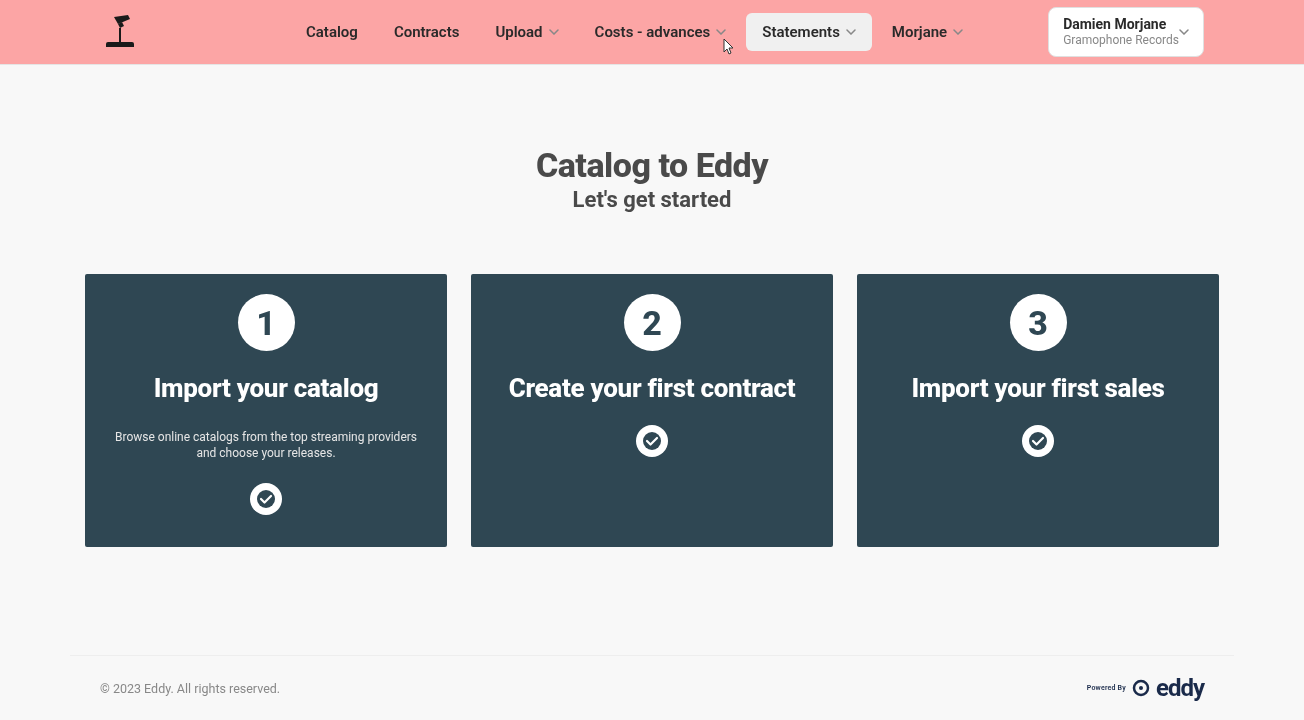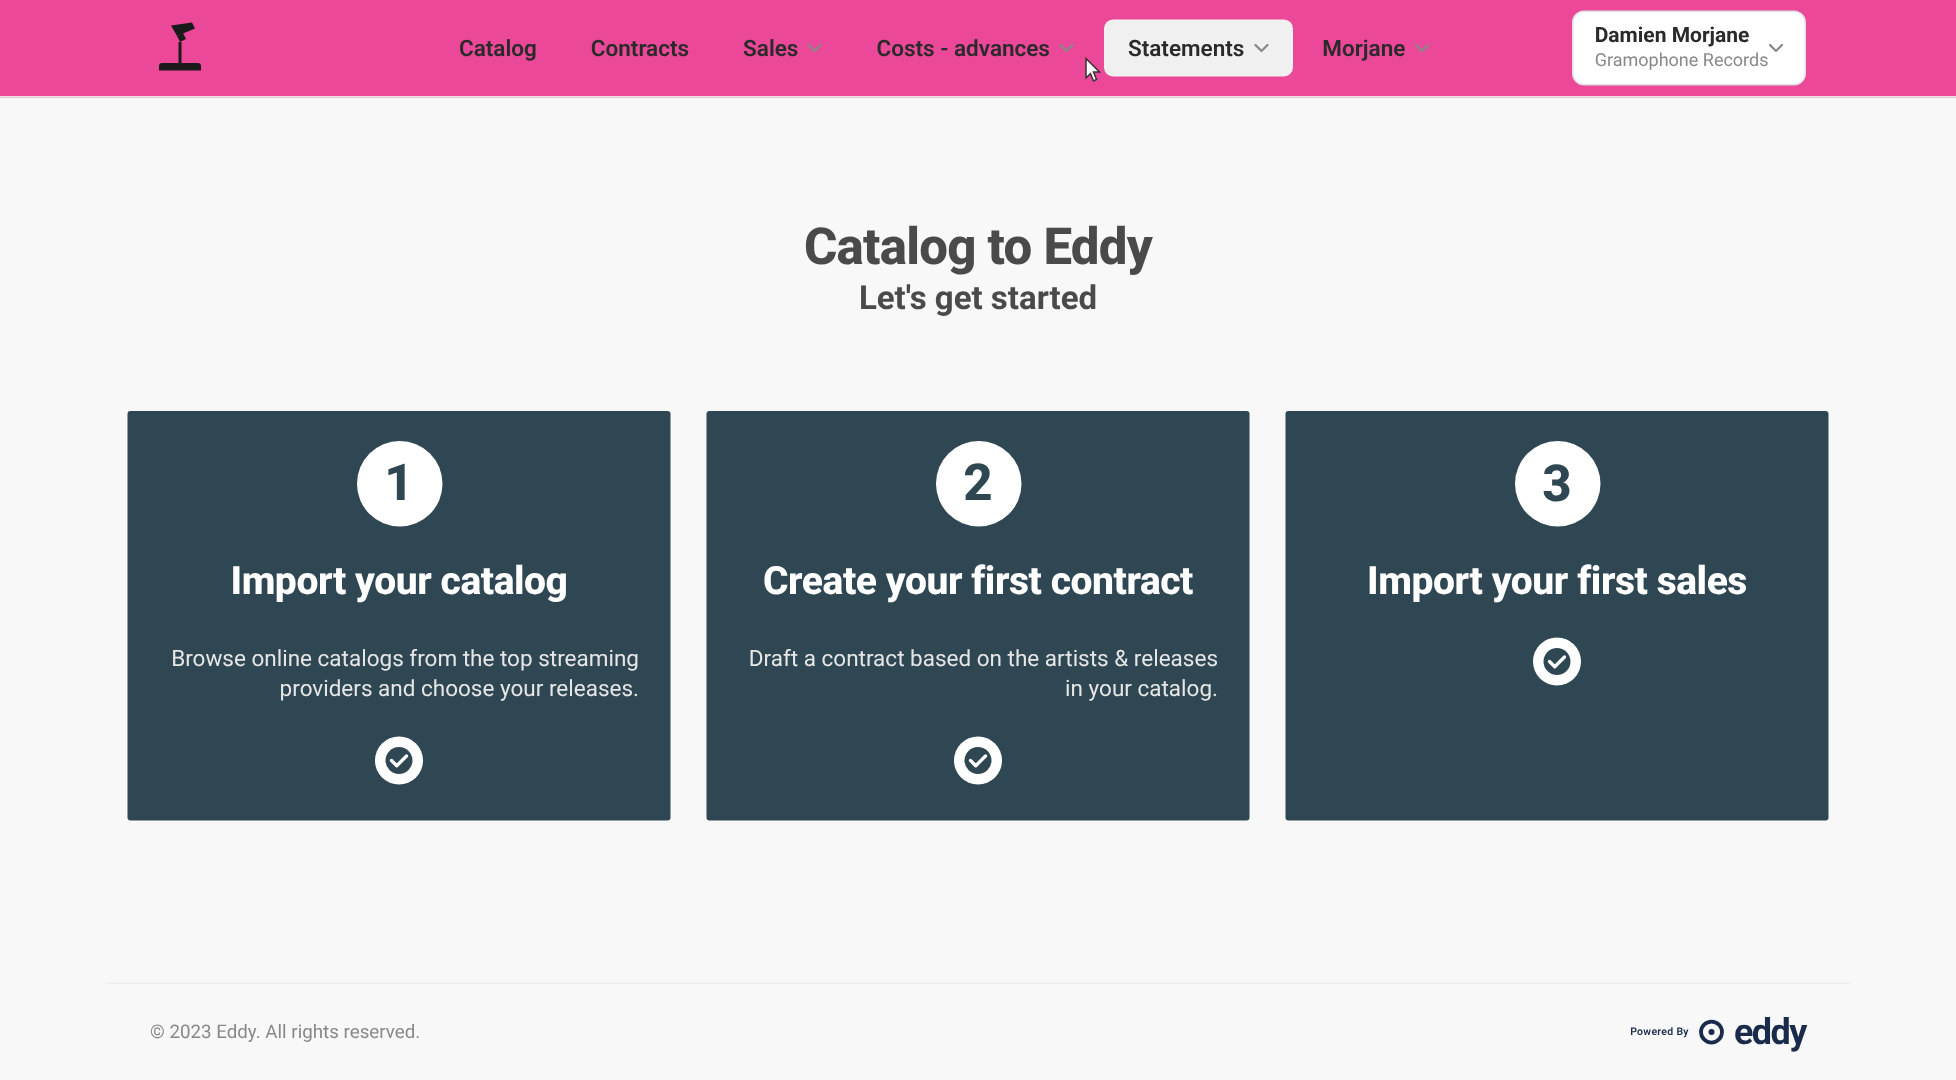--- a/index.html
+++ b/index.html
@@ -6,21 +6,21 @@
   body {
     font-family: -apple-system, BlinkMacSystemFont, "Segoe UI", Roboto, "Helvetica Neue", Arial, sans-serif;
     background: #f8f8f8;
     color: #333;
     width: 1304px;
     height: 720px;
     overflow: hidden;
   }
   .header {
     height: 65px;
-    background: #ec4899;
+    background: #fca5a5;
     border-bottom: 1px solid #e5e5e5;
     display: flex;
     align-items: center;
     padding: 0 100px 0 100px;
     position: relative;
   }
   .logo {
     width: 40px;
     height: 40px;
     display: flex;
@@ -124,26 +124,25 @@
     align-items: center;
     justify-content: center;
   }
   .card-title {
     font-size: 26px;
     font-weight: 800;
     margin-top: 22px;
     letter-spacing: -0.3px;
   }
   .card-desc {
-    font-size: 15px;
+    font-size: 12px;
     line-height: 1.35;
     margin-top: 26px;
     max-width: 320px;
     color: #e6e6e6;
-    text-align: right;
   }
   .check-badge {
     margin-top: 22px;
     width: 32px;
     height: 32px;
     border-radius: 50%;
     background: #fff;
     display: flex;
     align-items: center;
     justify-content: center;
@@ -207,21 +206,21 @@
   </div>
 
   <nav class="nav">
     <div class="nav-item">
       <span>Catalog</span>
     </div>
     <div class="nav-item">
       <span>Contracts</span>
     </div>
     <div class="nav-item">
-      <span>Sales</span>
+      <span>Upload</span>
       <span class="chevron">
         <svg width="10" height="6" viewBox="0 0 10 6">
             <path d="M1 1 L5 5 L9 1" stroke="#888" stroke-width="1.5" fill="none" stroke-linecap="round"></path>
           </svg>
       </span>
     </div>
     <div class="nav-item">
       <span>Costs - advances</span>
       <span class="chevron">
         <svg width="10" height="6" viewBox="0 0 10 6">
@@ -280,21 +279,20 @@
         <svg width="20" height="20" viewBox="0 0 20 20">
             <circle cx="10" cy="10" r="9" fill="#2f4753"></circle>
             <path d="M5 10 L8.5 13.5 L15 7" stroke="#fff" stroke-width="2.2" fill="none" stroke-linecap="round" stroke-linejoin="round"></path>
           </svg>
       </div>
     </div>
 
     <div class="card">
       <div class="step-circle">2</div>
       <div class="card-title">Create your first contract</div>
-      <div class="card-desc">Draft a contract based on the artists &amp; releases in your catalog.</div>
       <div class="check-badge">
         <svg width="20" height="20" viewBox="0 0 20 20">
             <circle cx="10" cy="10" r="9" fill="#2f4753"></circle>
             <path d="M5 10 L8.5 13.5 L15 7" stroke="#fff" stroke-width="2.2" fill="none" stroke-linecap="round" stroke-linejoin="round"></path>
           </svg>
       </div>
     </div>
 
     <div class="card">
       <div class="step-circle">3</div>

